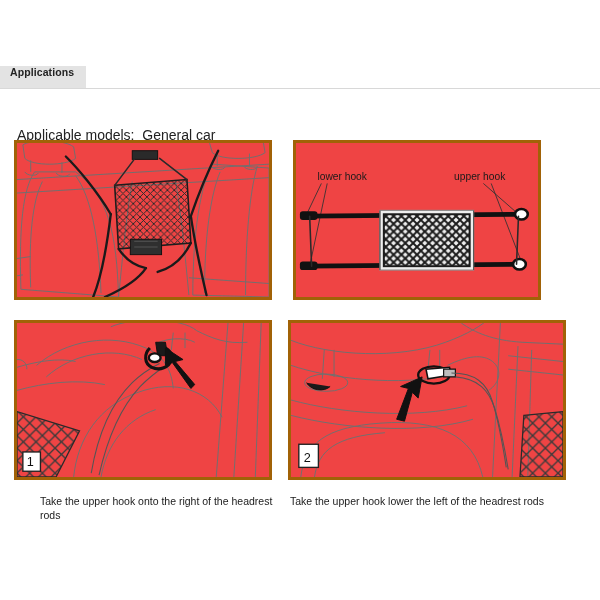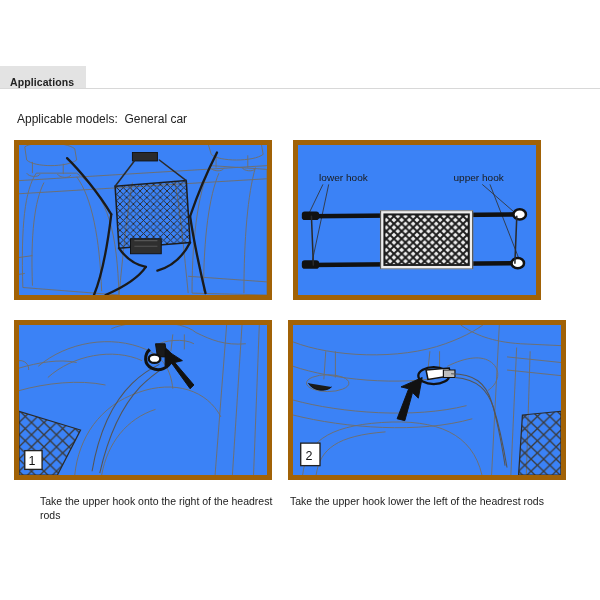--- a/index.html
+++ b/index.html
@@ -25,50 +25,50 @@
     height: 24px;
   }
   #tab-applications {
     position: absolute;
     left: 0;
     top: 0;
     height: 22px;
     padding: 0 12px 0 10px;
     background: #e3e3e3;
     display: flex;
-    align-items: flex-end;
+    align-items: flex-start;
     font-size: 10.5px;
     font-weight: bold;
     color: #222;
     letter-spacing: 0.1px;
   }
   #tab-divider {
     position: absolute;
     left: 0;
     top: 22px;
     width: 600px;
     height: 1px;
     background: #d8d8d8;
   }
 
   
   #applicable-models {
     position: absolute;
     left: 17px;
-    top: 112px;
-    font-size: 12px;
+    top: 127px;
+    font-size: 14px;
     color: #222;
     white-space: pre;
   }
 
   
   .panel {
     position: absolute;
-    border: 5px solid #a16207;
-    background: #3b82f6;
+    border: 3px solid #a16207;
+    background: #ef4444;
     overflow: hidden;
     box-sizing: border-box;
   }
   #panel-install-overview { left: 14px;  top: 140px; width: 258px; height: 160px; }
   #panel-net-product     { left: 293px; top: 140px; width: 248px; height: 160px; }
   #panel-step-1          { left: 14px;  top: 320px; width: 258px; height: 160px; }
   #panel-step-2          { left: 288px; top: 320px; width: 278px; height: 160px; }
 
   .panel svg { display: block; width: 100%; height: 100%; }
 

